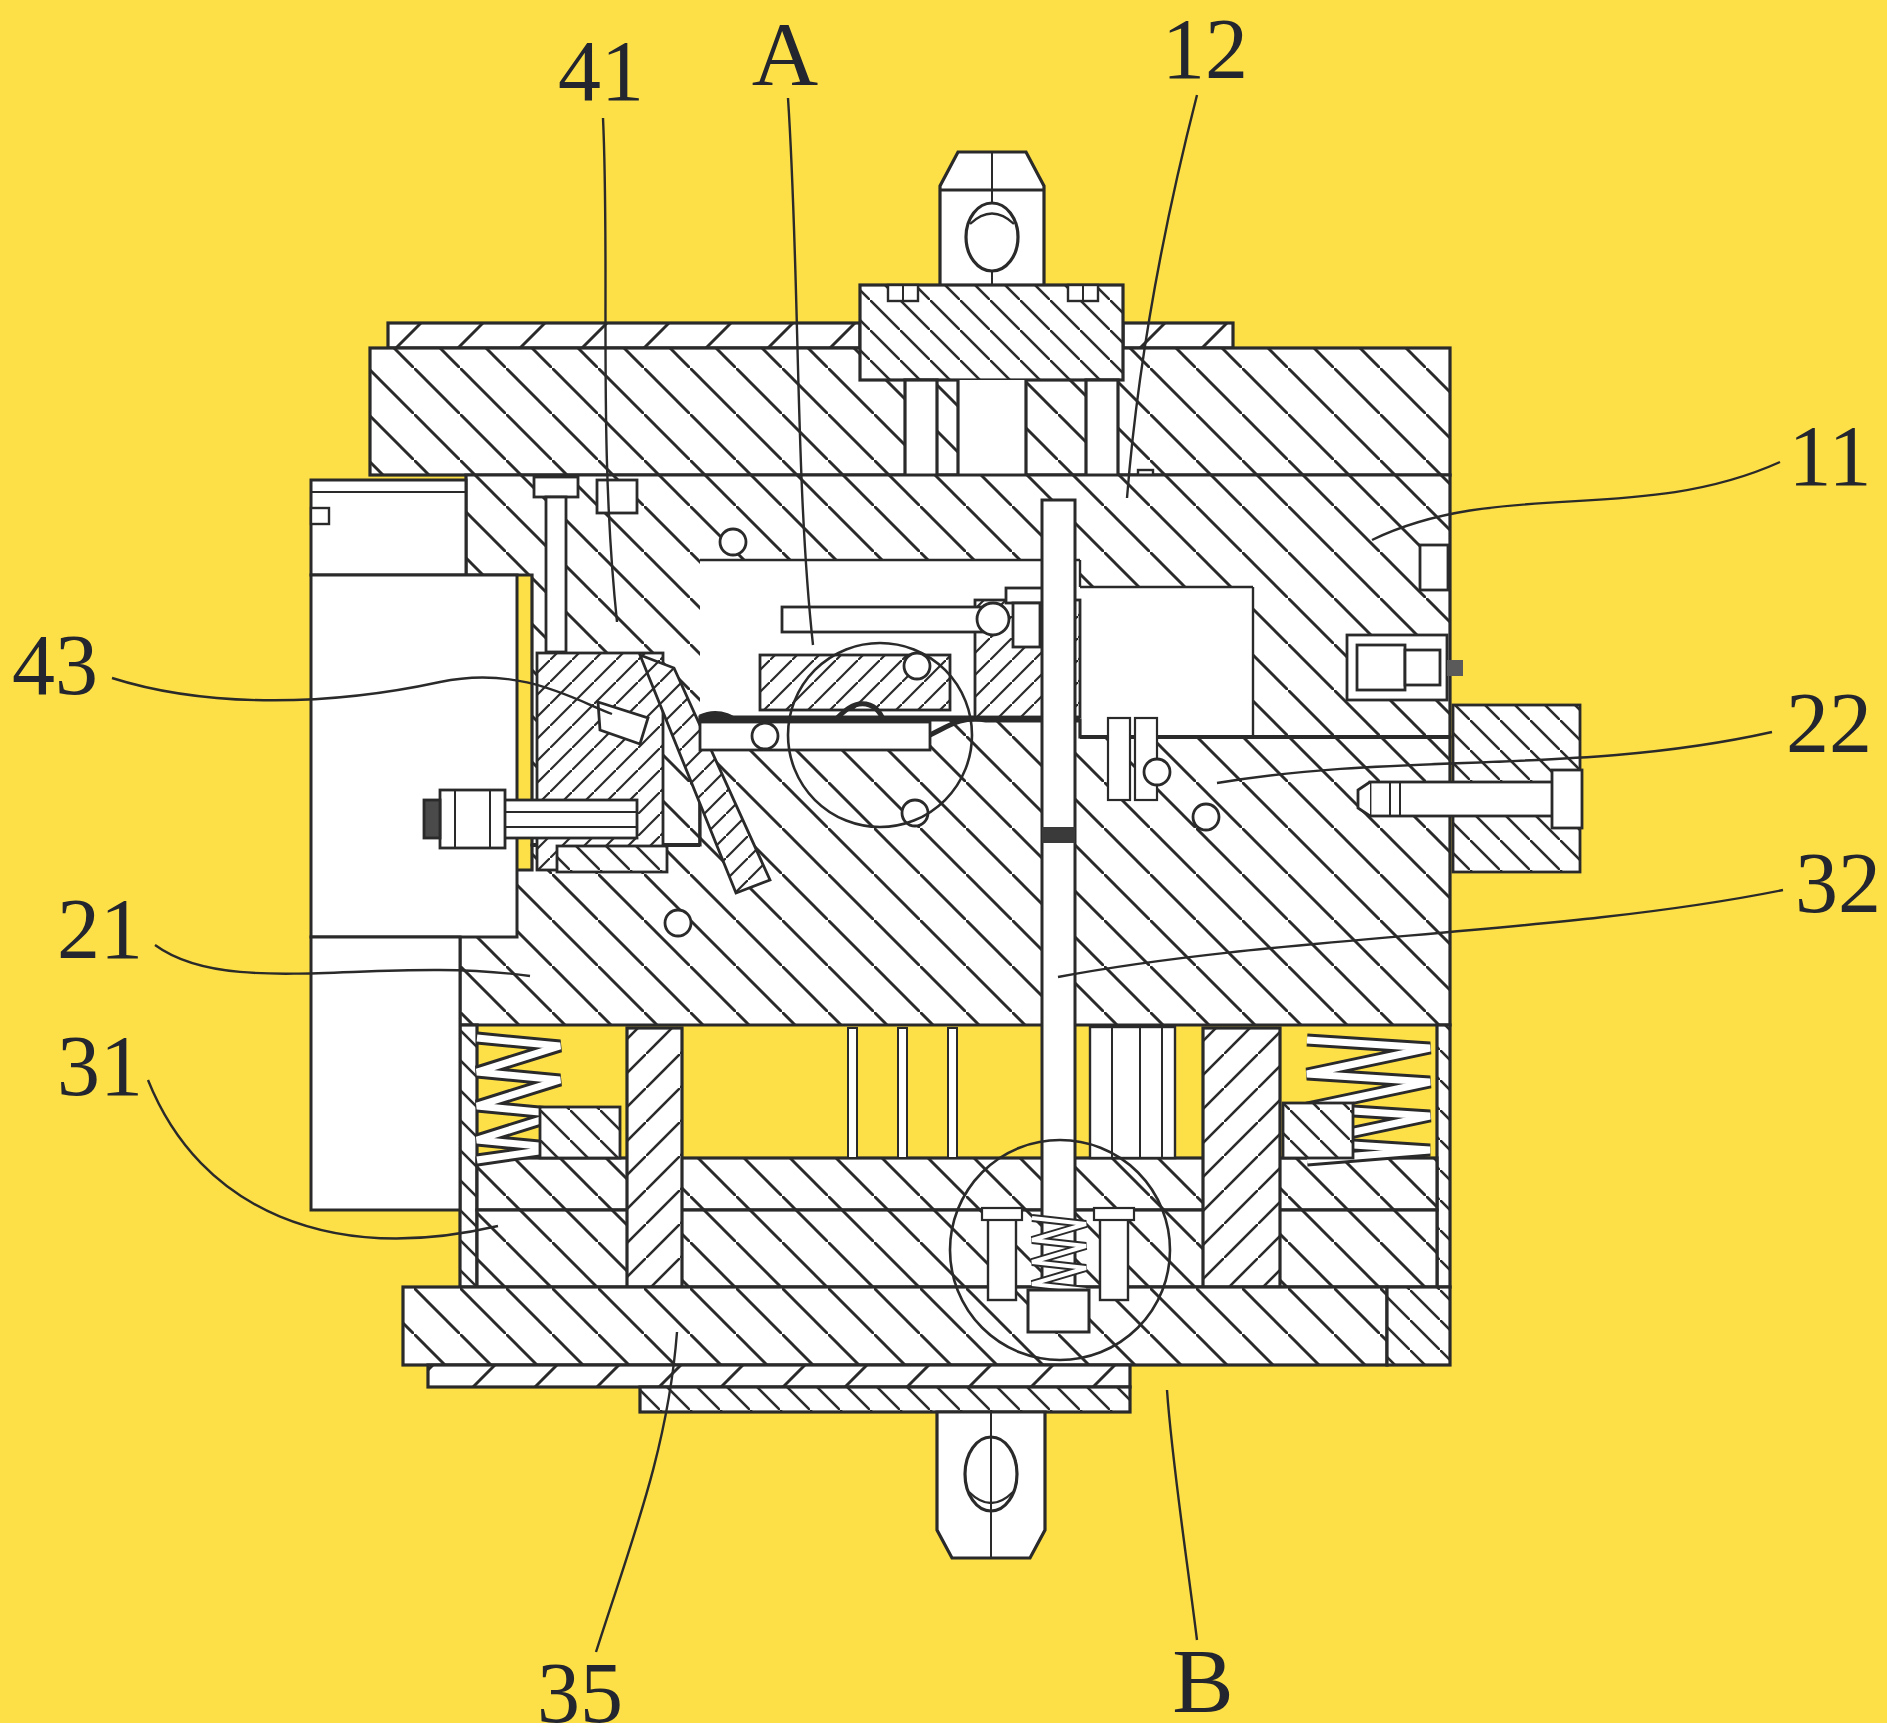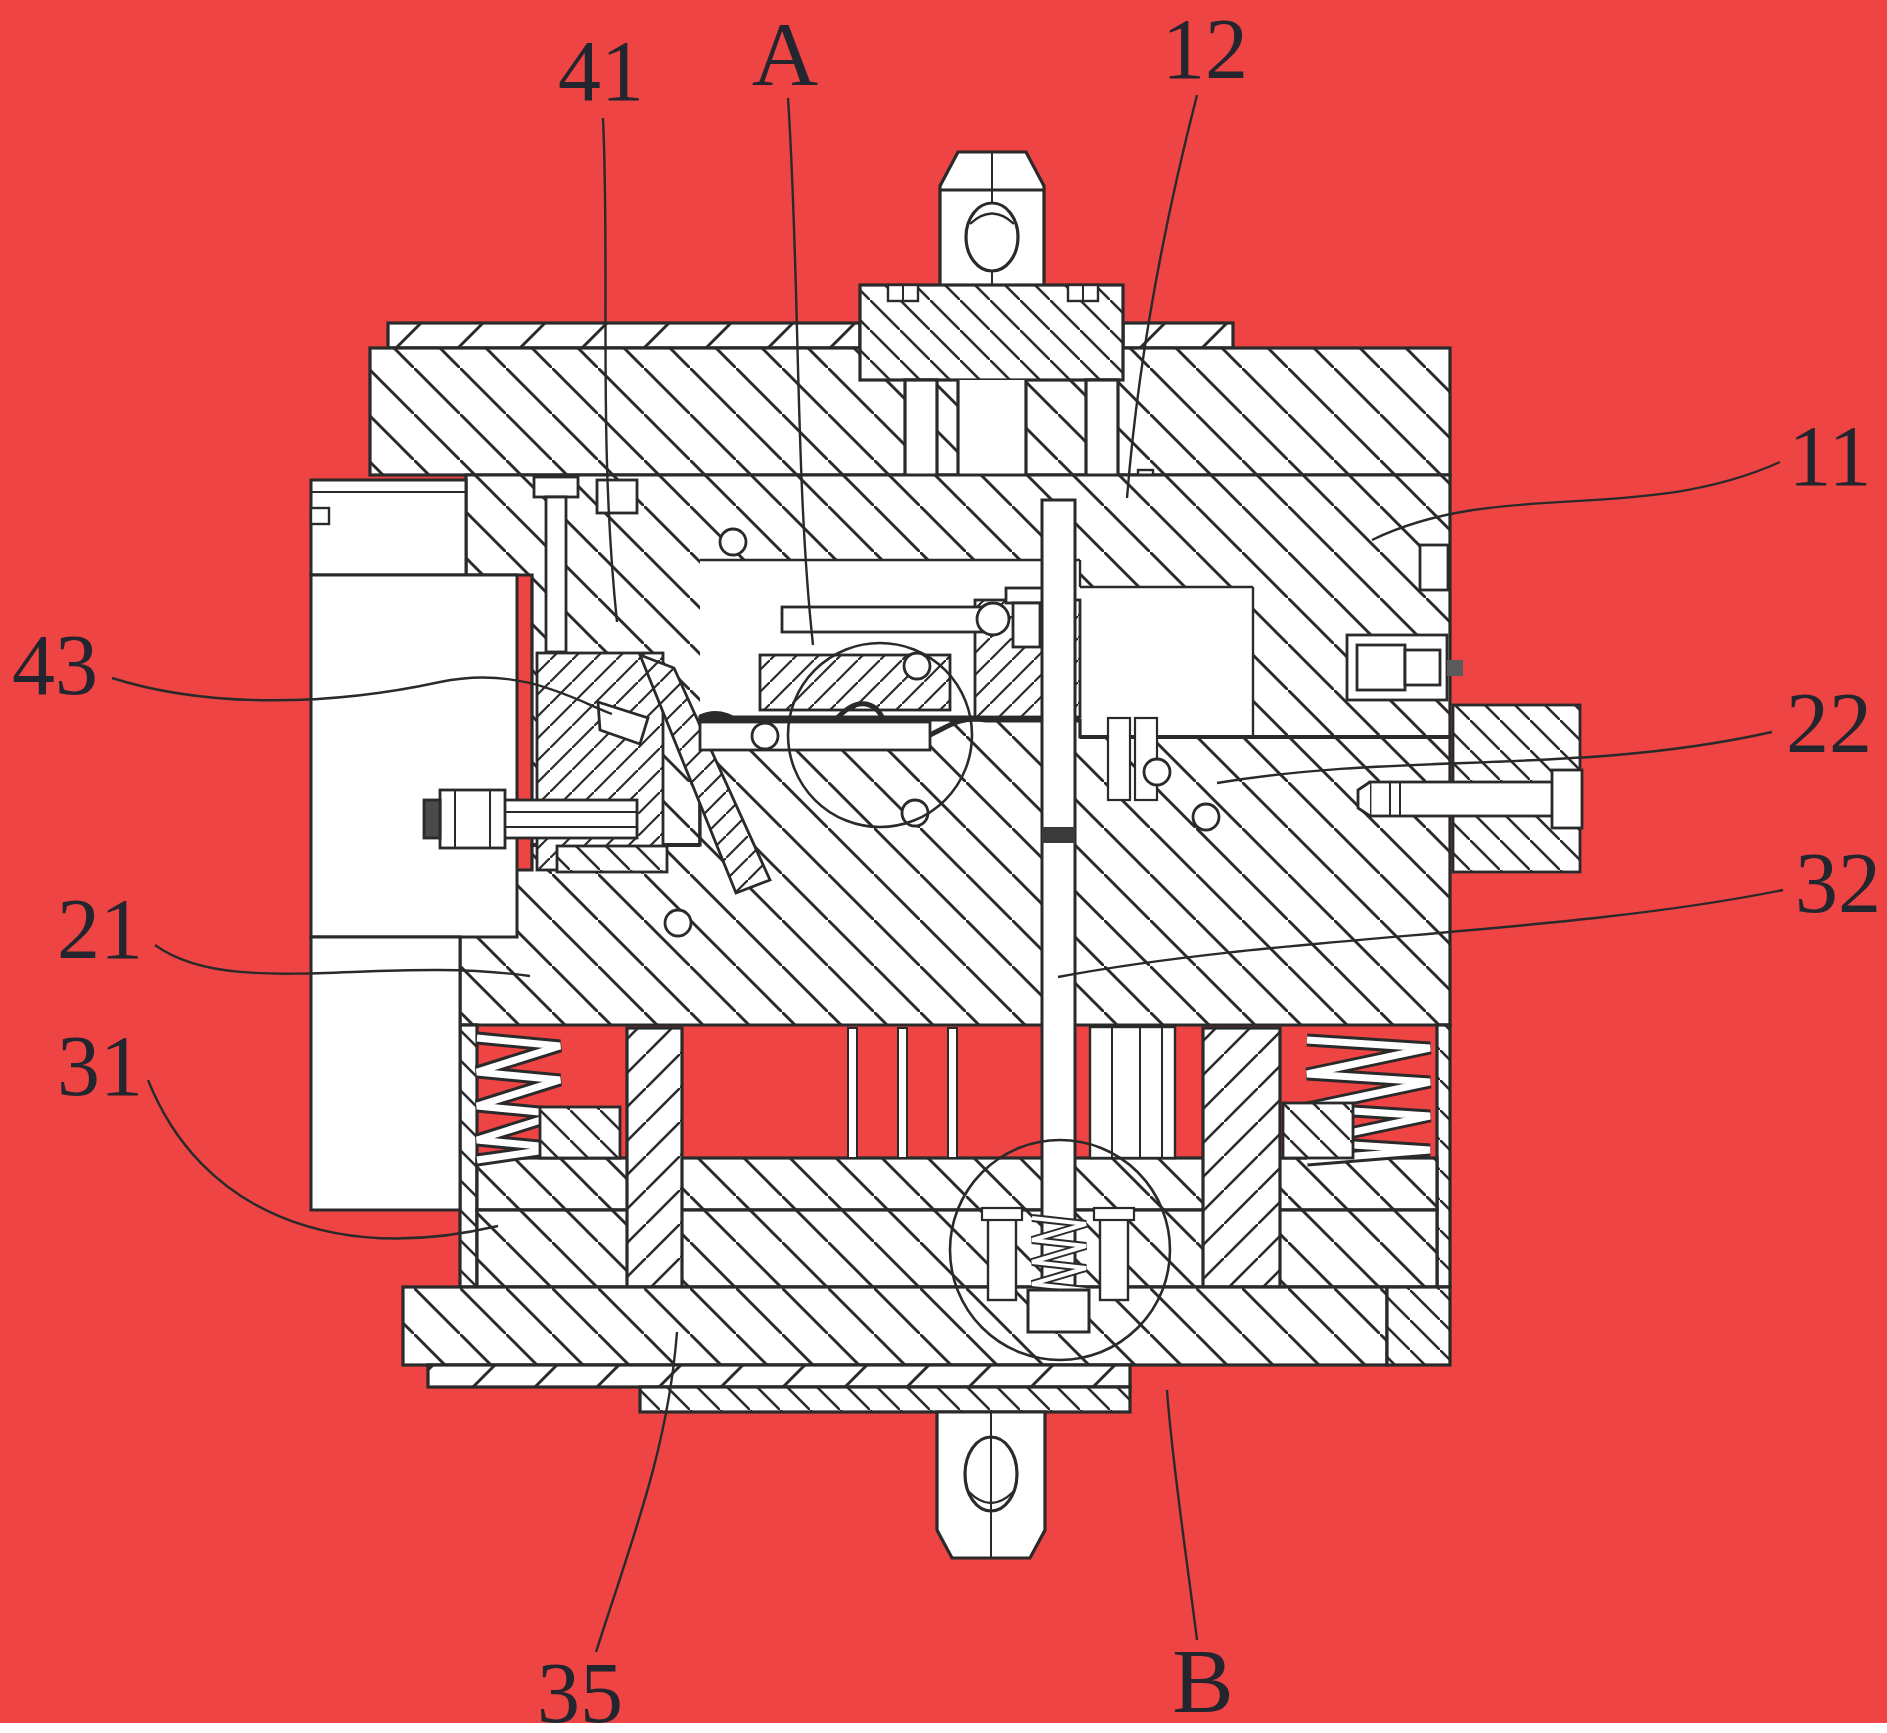--- a/index.html
+++ b/index.html
@@ -1,16 +1,16 @@
 <!DOCTYPE html>
 <html><head>
 <meta charset="utf-8">
 <style>
   html,body{margin:0;padding:0;background:#ffffff;}
-  .stage{position:relative;width:1887px;height:1723px;background:#ef4444;overflow:hidden;
+  .stage{position:relative;width:1887px;height:1723px;background:#fde047;overflow:hidden;
          font-family:"Liberation Serif", serif;}
   svg{position:absolute;left:0;top:0;}
   .lbl{font-family:"Liberation Serif", serif;font-size:86px;fill:#23262e;}
   .lblB{font-family:"Liberation Serif", serif;font-size:92px;fill:#23262e;}
 </style>
 </head>
 <body>
 
 <div class="stage">
 <svg width="1887" height="1733" viewBox="0 0 1887 1733">

